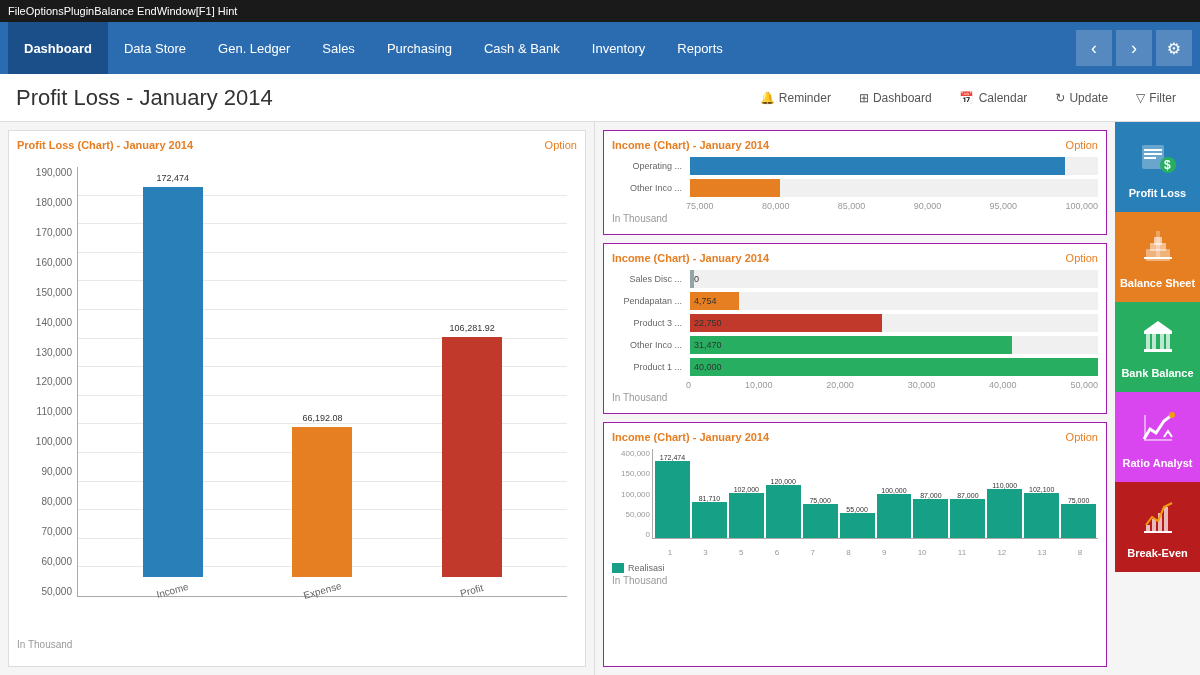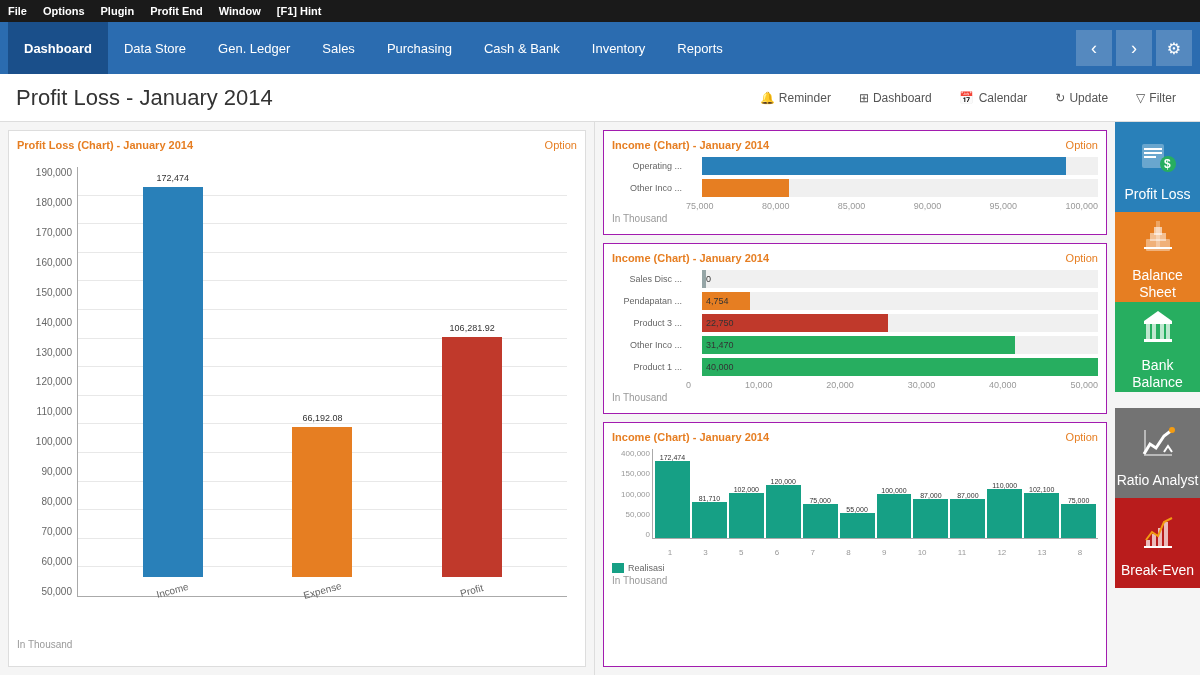--- a/index.html
+++ b/index.html
@@ -6,23 +6,22 @@
     body { font-family: 'Segoe UI', Arial, sans-serif; font-size: 12px; background: #f0f0f0; overflow: hidden; }
 
     
     .title-bar {
       background: #1a1a1a;
       color: #fff;
       font-size: 11px;
       padding: 3px 8px;
       display: flex;
       align-items: center;
-      gap: 16px;
+      gap: 0;
       height: 22px;
-      font-weight: bold;
     }
     .title-bar span { cursor: pointer; }
 
     
     .nav-bar {
       background: #2b6cb0;
       display: flex;
       align-items: center;
       height: 52px;
       padding: 0 8px;
@@ -220,21 +219,21 @@
 
     .mini-chart {
       background: #fff;
       border: 1px solid #a21caf;
       padding: 8px;
     }
     .hbar-row {
       display: flex;
       align-items: center;
       margin-bottom: 4px;
-      gap: 20px;
+      gap: 8px;
     }
     .hbar-label {
       font-size: 9px;
       color: #666;
       width: 70px;
       text-align: right;
       white-space: nowrap;
       overflow: hidden;
     }
     .hbar-track {
@@ -283,30 +282,30 @@
     }
     .sidebar-item .icon-area {
       width: 48px;
       height: 48px;
       display: flex;
       align-items: center;
       justify-content: center;
       font-size: 28px;
     }
     .sidebar-label {
-      font-size: 14px;
+      font-size: 11px;
       color: #fff;
       text-align: center;
-      font-weight: normal;
+      font-weight: bold;
       line-height: 1.2;
     }
     .sb-profit { background: #2980b9; }
     .sb-balance { background: #e67e22; }
     .sb-bank { background: #27ae60; }
-    .sb-ratio { background: #737373; margin-top: 16px; }
+    .sb-ratio { background: #d946ef; }
     .sb-breakeven { background: #b91c1c; }
 
     .legend-item {
       display: flex;
       align-items: center;
       gap: 4px;
       font-size: 9px;
       color: #666;
     }
     .legend-box {
@@ -314,21 +313,21 @@
       height: 10px;
     }
   </style>
 </head>
 <body>
 
 <div class="title-bar">
   <span>File</span>
   <span>Options</span>
   <span>Plugin</span>
-  <span>Profit End</span>
+  <span>Balance End</span>
   <span>Window</span>
   <span>[F1] Hint</span>
 </div>
 
 <div class="nav-bar">
   <div class="nav-item active">Dashboard</div>
   <div class="nav-item">Data Store</div>
   <div class="nav-item">Gen. Ledger</div>
   <div class="nav-item">Sales</div>
   <div class="nav-item">Purchasing</div>

